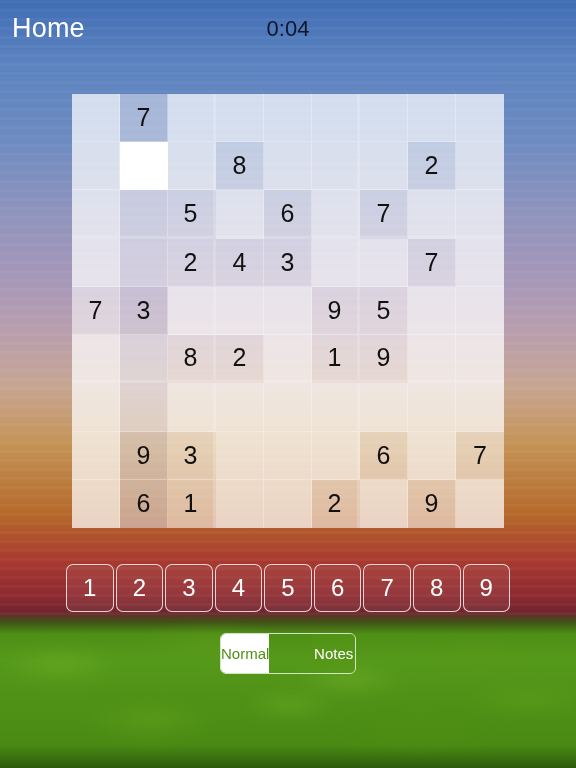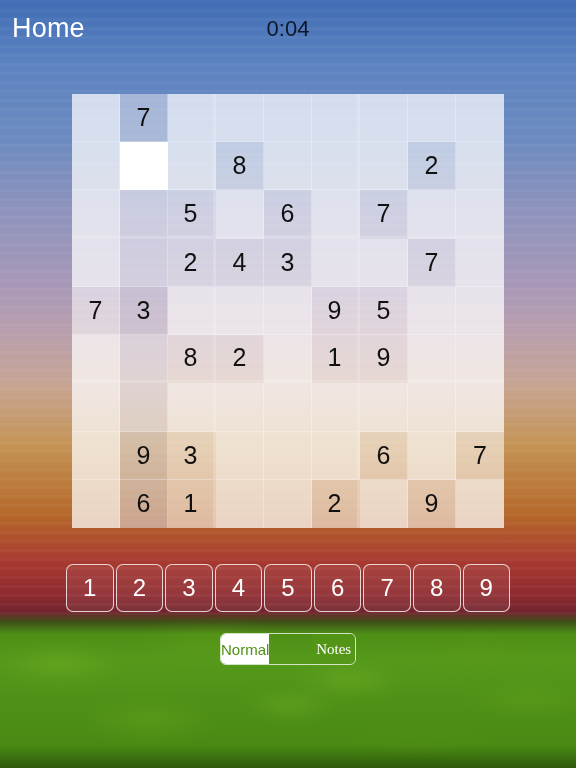--- a/index.html
+++ b/index.html
@@ -172,21 +172,21 @@
     box-sizing: border-box;
     cursor: pointer;
   }
 
   
   .segmented {
     position: absolute;
     left: 220px;
     top: 633px;
     width: 136px;
-    height: 32px;
+    height: 41px;
     display: flex;
     border: 1px solid rgba(255,255,255,0.75);
     border-radius: 6px;
     overflow: hidden;
     box-sizing: border-box;
     gap: 43px;
   }
   .seg-btn {
     flex: 1 1 0;
     display: flex;
@@ -196,21 +196,20 @@
     box-sizing: border-box;
     cursor: pointer;
   }
   .seg-btn.active {
     background: #ffffff;
     color: #4e9016;
   }
   .seg-btn.inactive {
     background: rgba(86,152,22,0.55);
     color: #ffffff;
-    font-family: Liberation Serif, serif;
   }
 </style>
 </head>
 <body>
 
 <div id="app">
 
   <div class="bg-sky"></div>
   <div class="bg-haze"></div>
   <div class="bg-grass-texture"></div>

